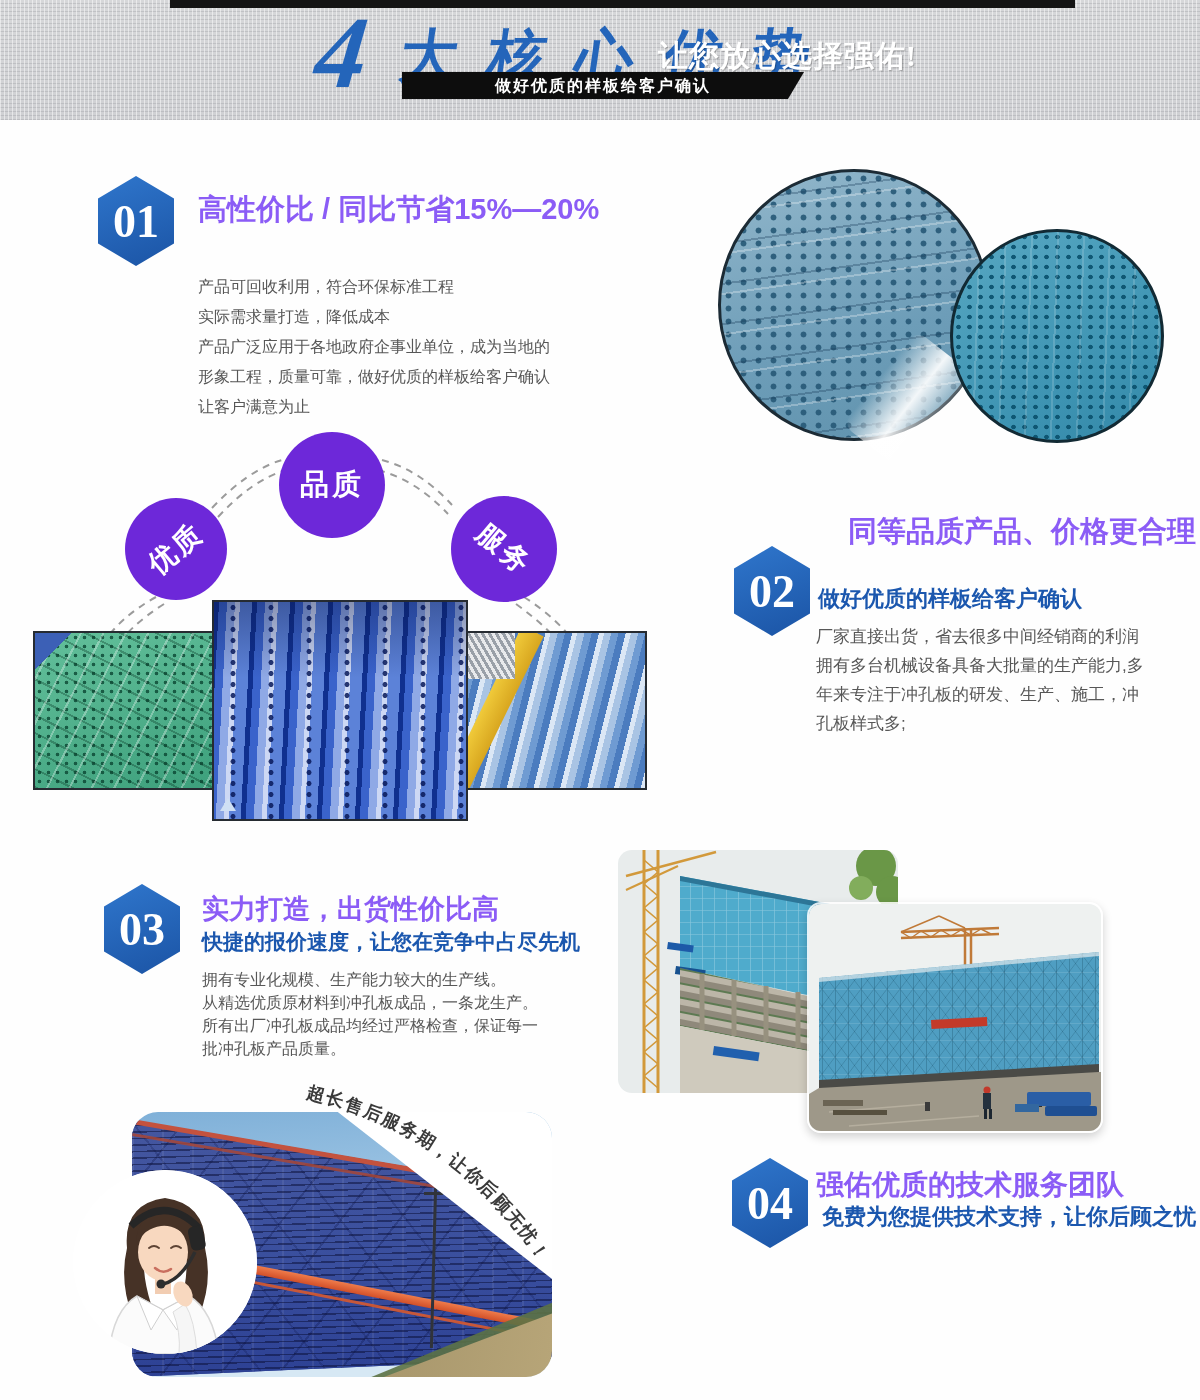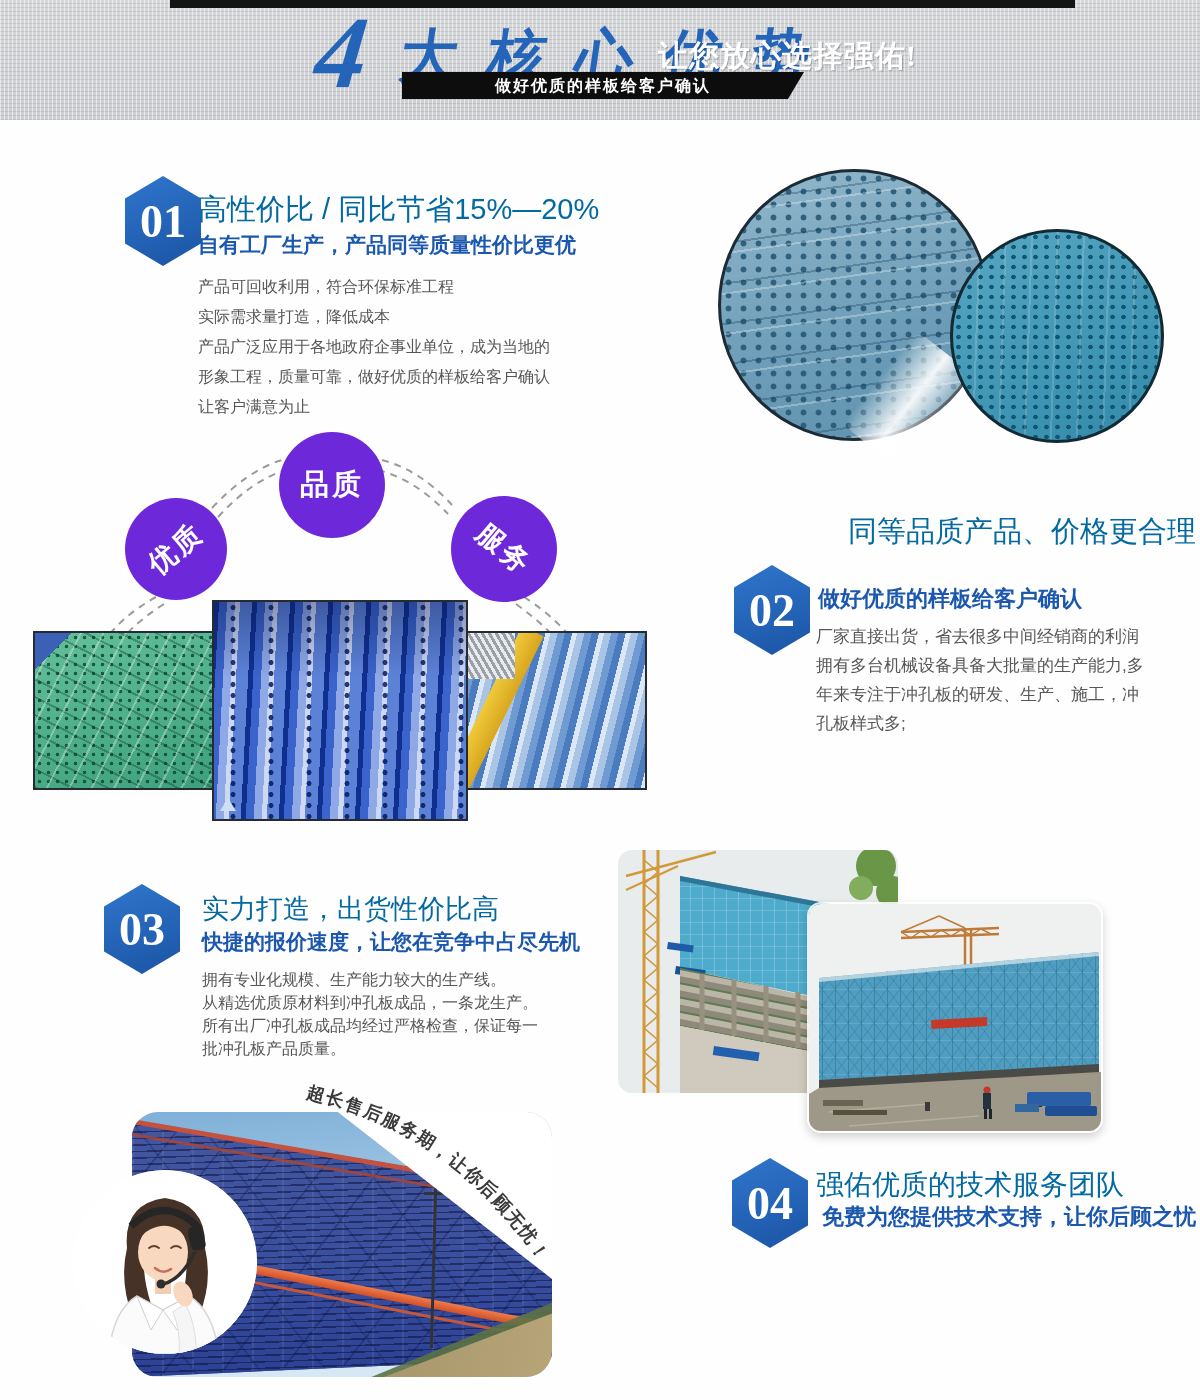--- a/index.html
+++ b/index.html
@@ -26,21 +26,21 @@
   .company-bar { position:absolute; left:402px; top:72px; width:402px; height:27px; background:#0d0d0d;
     clip-path:polygon(0 0,100% 0,calc(100% - 16px) 100%,0 100%);
     color:#fff; font-size:16px; font-weight:bold; text-align:center; line-height:27px; letter-spacing:2px; }
 
   
   .hex { position:absolute; width:76px; height:90px;
     clip-path:polygon(50% 0,100% 25%,100% 75%,50% 100%,0 75%,0 25%);
     background:linear-gradient(160deg,#2f76cc,#1b54a5);
     color:#fff; display:flex; align-items:center; justify-content:center;
     font-family:"Liberation Serif","DejaVu Serif",serif; font-weight:bold; font-size:46px; }
-  .sec-title { position:absolute; color:#0369a1; font-weight:normal; white-space:nowrap; }
+  .sec-title { position:absolute; color:#8b5cf6; font-weight:bold; white-space:nowrap; }
   .sans-t { font-family:"Liberation Sans","DejaVu Sans",sans-serif; }
   .serif-t { font-family:"Liberation Serif","DejaVu Serif",serif; }
   .sec-sub { position:absolute; color:#1b57ae; font-weight:bold; white-space:nowrap;
     font-family:"Liberation Serif","DejaVu Serif",serif; }
   .sec-body { position:absolute; color:#575757; white-space:pre-line; }
 
   
   .qc { position:absolute; border-radius:50%; background:#6d28d9; color:#fff; display:flex;
     align-items:center; justify-content:center; font-weight:bold; letter-spacing:3px; }
 
@@ -179,32 +179,31 @@
   </div>
   <div class="qc" style="left:451px;top:496px;width:106px;height:106px;">
     <span style="transform:rotate(40deg);font-size:28px;">服务</span>
   </div>
 
   <div class="panel-circle pc1">
     <div class="pc1-shine"></div>
   </div>
   <div class="panel-circle pc2"></div>
 
-  <div class="hex" style="left:125px;top:176px;">
+  <div class="hex" style="left:98px;top:176px;">
     <span>01</span>
   </div>
   <div class="sec-title sans-t" style="left:198px;top:190px;font-size:29px;">高性价比 / 同比节省15%—20%</div>
-  <div class="sec-sub" style="left:198px;top:231px;font-size:21px;">自有工厂生产，产品同等质量性价比更优</div>
   <div class="sec-body" style="left:198px;top:272px;font-size:16px;line-height:30px;">产品可回收利用，符合环保标准工程
 实际需求量打造，降低成本
 产品广泛应用于各地政府企事业单位，成为当地的
 形象工程，质量可靠，做好优质的样板给客户确认
 让客户满意为止</div>
 
-  <div class="hex" style="left:734px;top:565px;text-align:right;">
+  <div class="hex" style="left:734px;top:546px;text-align:right;">
     <span>02</span>
   </div>
   <div class="sec-title serif-t" style="left:816px;top:512px;font-size:29px;margin-left:32px;">同等品质产品、价格更合理</div>
   <div class="sec-sub" style="left:818px;top:584px;font-size:22px;">做好优质的样板给客户确认</div>
   <div class="sec-body" style="left:816px;top:622px;font-size:17px;line-height:29px;">厂家直接出货，省去很多中间经销商的利润
 拥有多台机械设备具备大批量的生产能力,多
 年来专注于冲孔板的研发、生产、施工，冲
 孔板样式多;</div>
 
   <div class="hex" style="left:104px;top:884px;">

